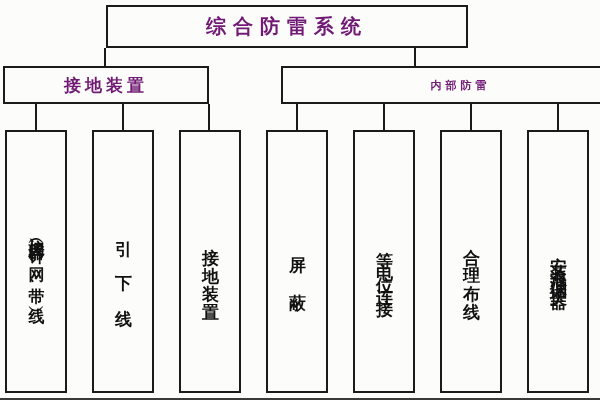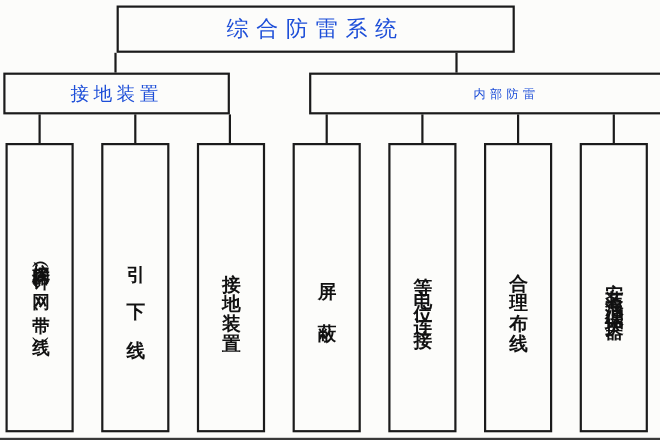--- a/index.html
+++ b/index.html
@@ -15,22 +15,22 @@
     background: #fcfcfa;
     overflow: hidden;
   }
   .box {
     position: absolute;
     border: 2px solid #1b1b1b;
     background: #fcfcfa;
     display: flex;
     align-items: center;
     justify-content: center;
-    font-weight: normal;
-    color: #1d4ed8;
+    font-weight: bold;
+    color: #701a75;
   }
   .root-box {
     left: 106px; top: 5px; width: 362px; height: 43px;
     font-size: 20px; letter-spacing: 7px;
   }
   .branch-external {
     left: 3px; top: 66px; width: 206px; height: 38px;
     font-size: 17px; letter-spacing: 4px;
   }
   .branch-internal {

